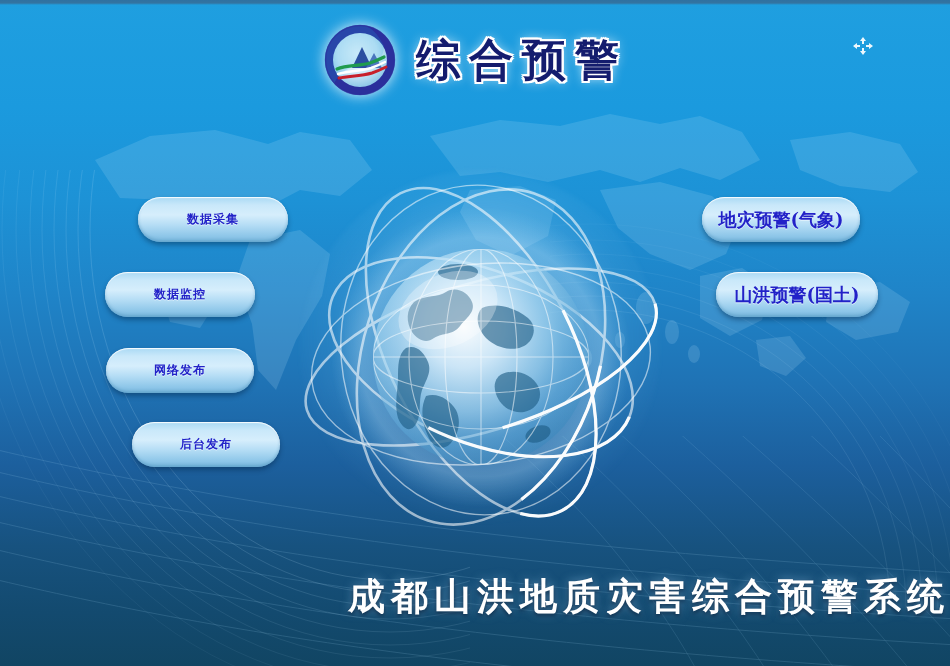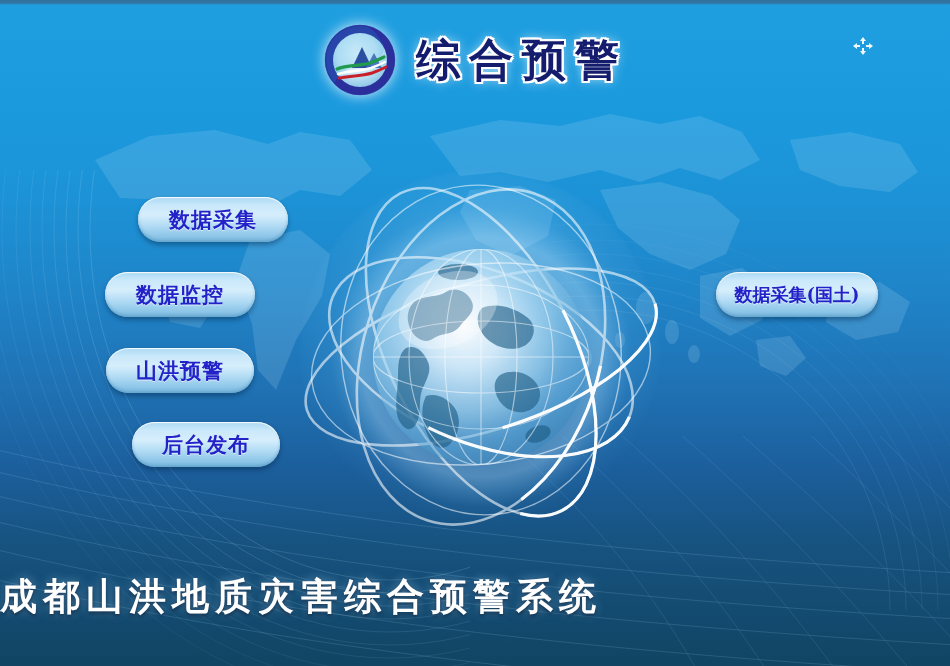--- a/index.html
+++ b/index.html
@@ -168,36 +168,36 @@
         #b5ddf5 62%,
         #8fc7e9 86%,
         #7dbbe0 100%);
     box-shadow:
       0 3px 5px rgba(0,30,60,.40),
       inset 0 1px 1px rgba(255,255,255,.95),
       inset 0 -2px 3px rgba(70,140,185,.45);
   }
   .menu-btn .label {
     font-family: "DejaVu Serif", "Liberation Serif", serif;
-    font-size: 21px;
+    font-size: 12px;
     font-weight: bold;
     color: #2222c8;
     letter-spacing: 1px;
     white-space: nowrap;
     text-shadow: 0 1px 0 rgba(255,255,255,.55);
   }
   .menu-btn.wide .label { font-size: 18px; letter-spacing: 0px; }
 
   
   .system-title {
     position: absolute;
     left: 0;
     top: 572px;
     width: 950px;
-    text-align: left;
+    text-align: right;
     font-family: "DejaVu Serif", "Liberation Serif", serif;
     font-size: 37px;
     font-weight: bold;
     letter-spacing: 6px;
     color: #ffffff;
     white-space: nowrap;
     text-shadow:
       0 2px 4px rgba(0,20,45,.75),
       0 0 10px rgba(160,215,255,.55);
     pointer-events: none;
@@ -401,25 +401,28 @@
     </svg>
   </div>
 
   <div class="menu-btn" style="left:138px; top:197px; width:150px;">
     <span class="label">数据采集</span>
   </div>
   <div class="menu-btn" style="left:105px; top:272px; width:150px;text-align:center;">
     <span class="label">数据监控</span>
   </div>
   <div class="menu-btn" style="left:106px; top:348px; width:148px;">
-    <span class="label">山洪预警</span>
+    <span class="label">网络发布</span>
   </div>
   <div class="menu-btn" style="left:132px; top:422px; width:148px;">
     <span class="label">后台发布</span>
   </div>
 
+  <div class="menu-btn wide" style="left:702px; top:197px; width:158px;">
+    <span class="label">地灾预警(气象)</span>
+  </div>
   <div class="menu-btn wide" style="left:716px; top:272px; width:162px;">
-    <span class="label">数据采集(国土)</span>
+    <span class="label">山洪预警(国土)</span>
   </div>
 
   <div class="system-title">成都山洪地质灾害综合预警系统</div>
 
 </div>
 
 </body></html>

